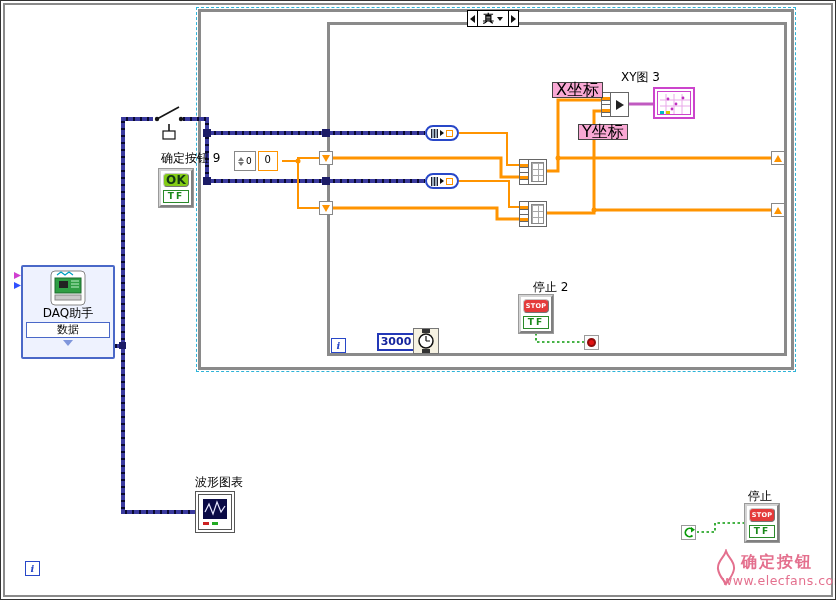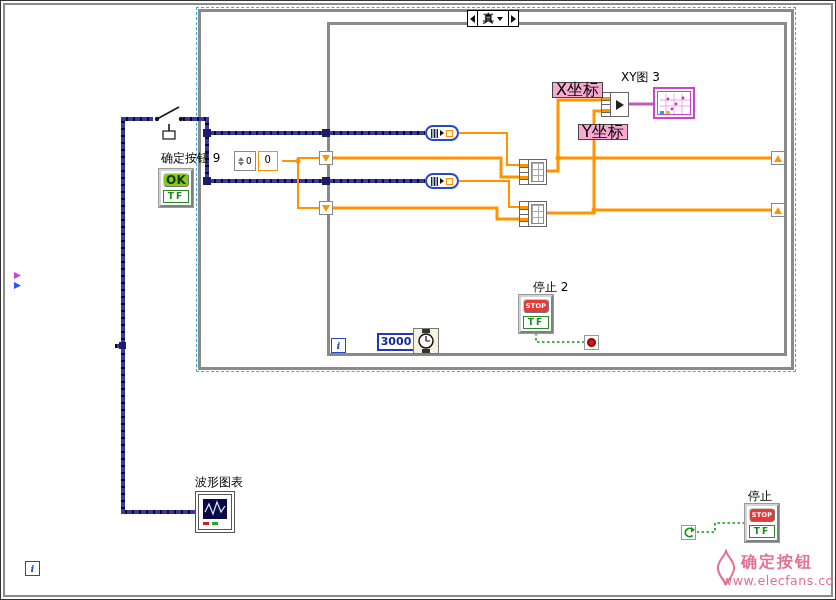--- a/index.html
+++ b/index.html
@@ -174,20 +174,33 @@
       </div>
     <div class="cs-label">
       <span>真</span>
       <div class="tdk"></div>
     </div>
     <div class="cs-btn r">
         <div class="tr"></div>
       </div>
   </div>
 
+  <div class="daq node">
+    <svg width="38" height="36" style="margin-top:3px">
+      <rect x="2" y="1" width="34" height="34" rx="4" fill="#fff" stroke="#888"></rect>
+      <rect x="6" y="8" width="26" height="15" fill="#2f9e44" stroke="#1c6b2c"></rect>
+      <rect x="10" y="11" width="9" height="7" fill="#222"></rect>
+      <path d="M22,11 h8 M22,14 h8 M22,17 h8" stroke="#bdf0c6" stroke-width="1" fill="none"></path>
+      <rect x="6" y="25" width="26" height="5" fill="#c9c9c9" stroke="#888"></rect>
+      <path d="M8,5 l4,-3 4,3 4,-3 4,3" stroke="#00a0c0" fill="none" stroke-width="1.2"></path>
+    </svg>
+    <div class="daq-title">DAQ助手</div>
+    <div class="daq-row">数据</div>
+    <div class="tdc"></div>
+  </div>
 
   <div class="lbl" style="left:160px;top:150px">确定按钮 9</div>
   <div class="bool-term node" style="left:158px;top:168px">
     <div class="mini-btn ok">OK</div>
     <div class="tf">TF</div>
   </div>
 
   <div class="array-const node" style="left:233px;top:150px">
     <div class="ac-idx">
       <div class="spin">

